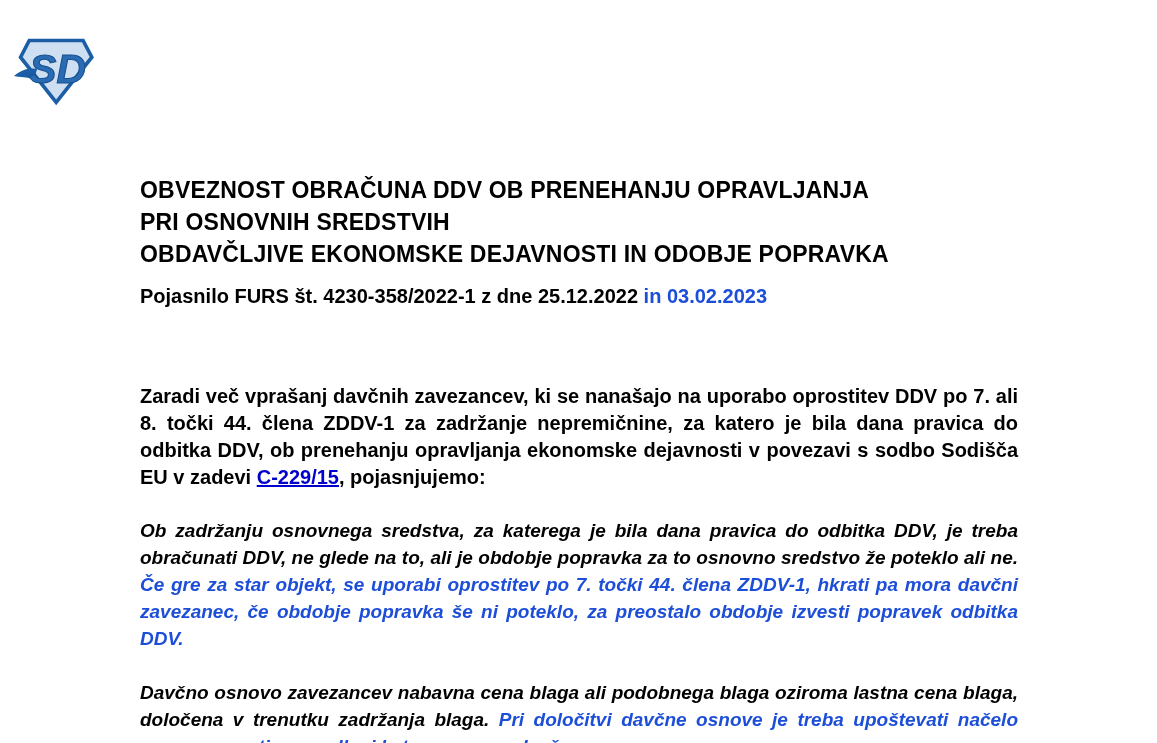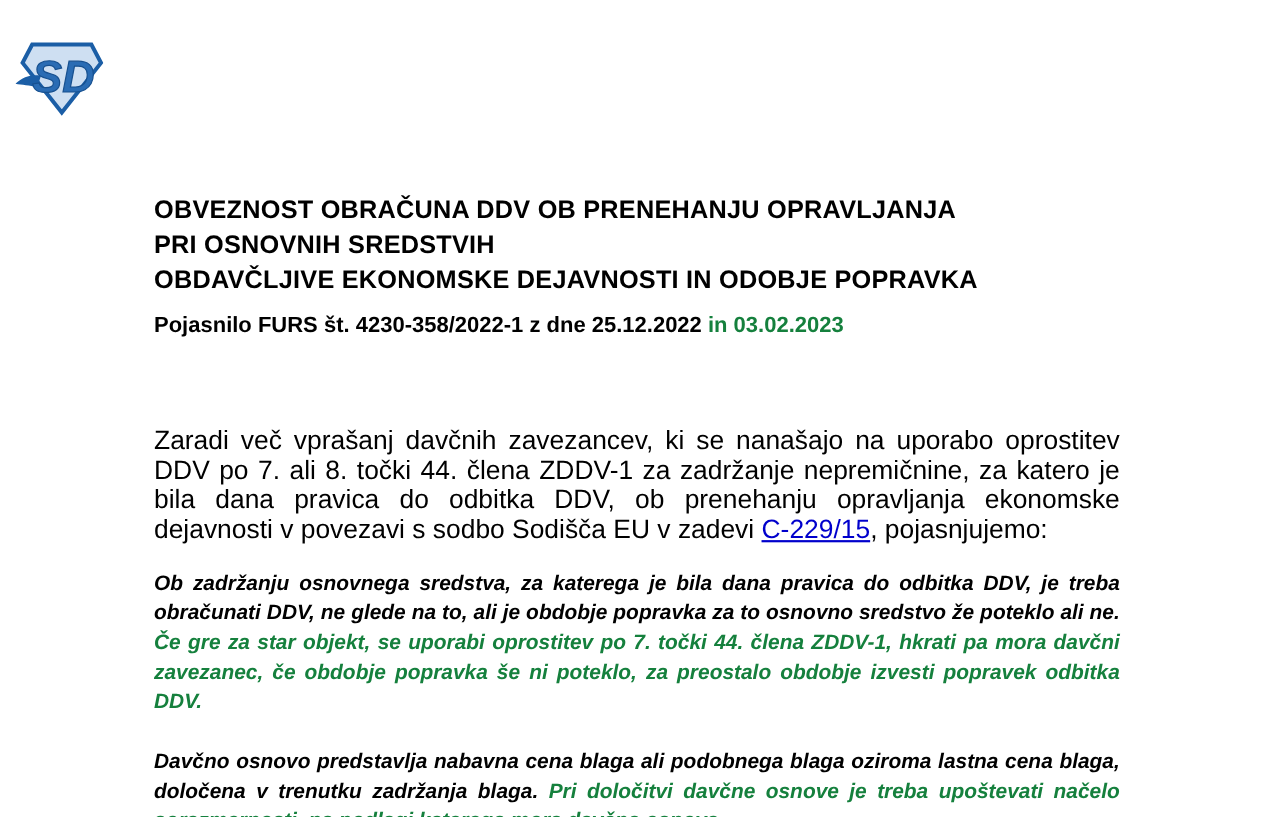--- a/index.html
+++ b/index.html
@@ -37,28 +37,29 @@
     width: 878px;
     font-weight: bold;
     font-size: 20px;
     line-height: 27px;
     white-space: nowrap;
   }
   .body-par {
     position: absolute;
     left: 140px;
     width: 878px;
-    font-size: 24px;
+    font-size: 20px;
     line-height: 27px;
     text-align: justify;
+    font-weight: bold;
   }
   .p1 { top: 363px; }
   .p2 { top: 498px; font-weight: bold; font-style: italic; font-size: 19px; }
   .p3 { top: 660px; font-weight: bold; font-style: italic; font-size: 19px; }
-  .red { color: #15803d; }
+  .red { color: #1d4ed8; }
   a.case-link { color: #0000cc; text-decoration: underline; cursor: pointer; }
 </style>
 </head>
 <body>
 
 <div class="logo">
   <svg viewBox="-8 0 110 94" width="80" height="72">
     <polygon points="13,5 87,5 99,28 50,90 1,28" fill="#cedff2" stroke="#1b5ea6" stroke-width="5" stroke-linejoin="miter"></polygon>
     <path d="M -8 54 C 2 45 12 42 24 44 L 19 59 C 10 55 0 56 -8 54 Z" fill="#1b5ea6"></path>
     <text x="52" y="64" text-anchor="middle" font-family="Liberation Sans, sans-serif" font-size="56" font-weight="bold" font-style="italic" fill="#2a6cb4" stroke="#17508f" stroke-width="1.5">SD</text>
@@ -77,14 +78,14 @@
 
 <p class="body-par p1">
   <span>Zaradi več vprašanj davčnih zavezancev, ki se nanašajo na uporabo oprostitev DDV po 7. ali 8. točki 44. člena ZDDV-1 za zadržanje nepremičnine, za katero je bila dana pravica do odbitka DDV, ob prenehanju opravljanja ekonomske dejavnosti v povezavi s sodbo Sodišča EU v zadevi </span><a class="case-link" href="#">C-229/15</a><span>, pojasnjujemo:</span>
 </p>
 
 <p class="body-par p2">
   <span>Ob zadržanju osnovnega sredstva, za katerega je bila dana pravica do odbitka DDV, je treba obračunati DDV, ne glede na to, ali je obdobje popravka za to osnovno sredstvo že poteklo ali ne. </span><span class="red">Če gre za star objekt, se uporabi oprostitev po 7. točki 44. člena ZDDV-1, hkrati pa mora davčni zavezanec, če obdobje popravka še ni poteklo, za preostalo obdobje izvesti popravek odbitka DDV.</span>
 </p>
 
 <p class="body-par p3">
-  <span>Davčno osnovo predstavlja nabavna cena blaga ali podobnega blaga oziroma lastna cena blaga, določena v trenutku zadržanja blaga. </span><span class="red">Pri določitvi davčne osnove je treba upoštevati načelo sorazmernosti, na podlagi katerega mora davčna osnova</span>
+  <span>Davčno osnovo zavezancev nabavna cena blaga ali podobnega blaga oziroma lastna cena blaga, določena v trenutku zadržanja blaga. </span><span class="red">Pri določitvi davčne osnove je treba upoštevati načelo sorazmernosti, na podlagi katerega mora davčna osnova</span>
 </p>
 
 </body></html>

